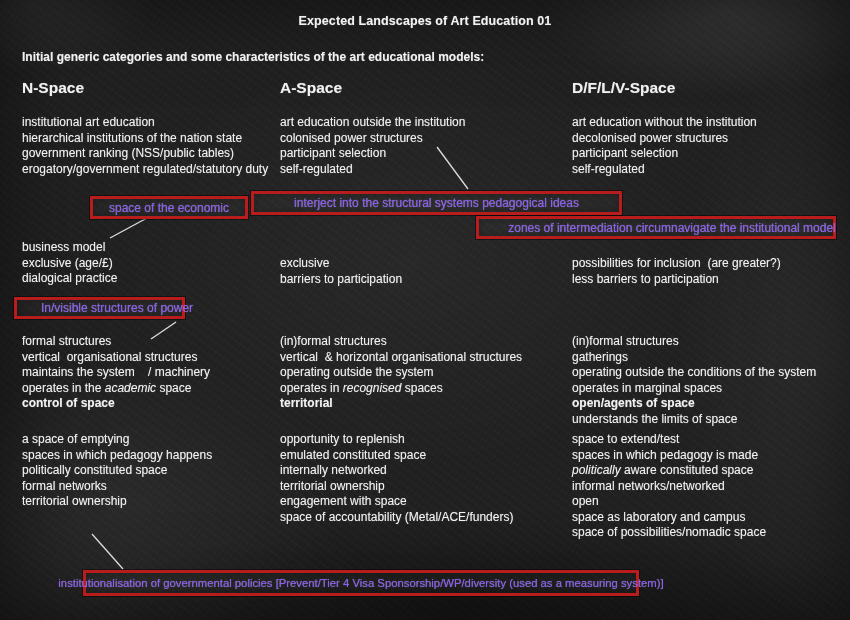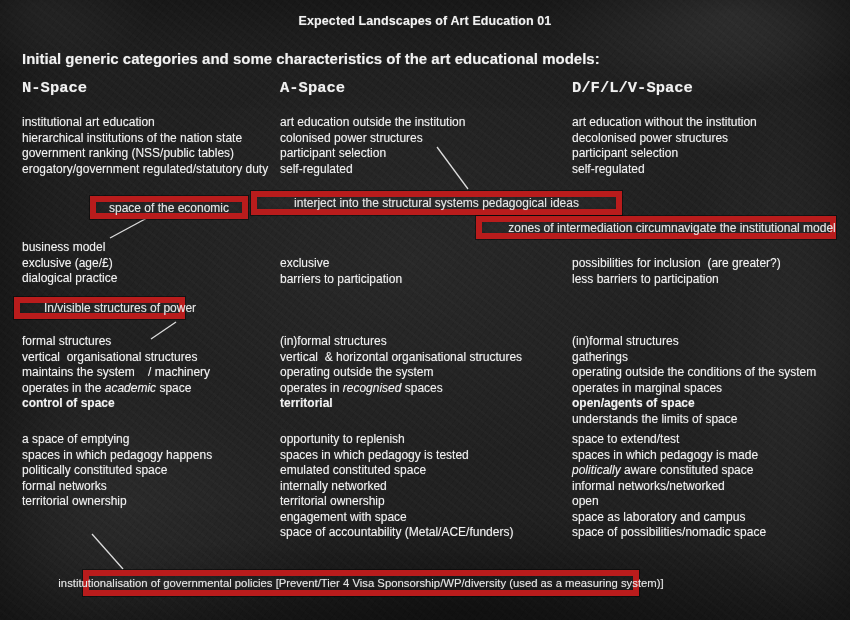--- a/index.html
+++ b/index.html
@@ -19,45 +19,45 @@
     box-shadow: inset 0 0 90px rgba(0,0,0,0.55);
     color:#f1f1f1;
   }
   .txt{ text-shadow:0 0 1px rgba(255,255,255,0.40); }
   .title{
     position:absolute; top:14px; left:0; width:850px; text-align:center;
     font-size:12.5px; font-weight:bold; letter-spacing:0.1px;
   }
   .subtitle{
     position:absolute; top:50px; left:22px;
-    font-size:15px; font-weight:bold;
+    font-size:12px; font-weight:bold;
   }
   .col-header{
     position:absolute; top:79px;
-    font-size:15.5px; font-weight:bold;font-family:Liberation Mono, monospace;
+    font-size:15.5px; font-weight:bold;
   }
   .block{ position:absolute; }
   .line{
     display:block; height:15.55px; line-height:15.55px;
     font-size:12px; white-space:pre;
   }
   .line em{ font-style:italic; }
   .line.bold{ font-weight:bold; }
   .c0{ left:22px; } .c1{ left:280px; } .c2{ left:572px; }
   .r1{ top:115px; }
   .r2a{ top:240px; } .r2b{ top:256px; }
   .r3{ top:334px; }
   .r4{ top:432px; }
   .box{
     position:absolute; box-sizing:border-box;
-    border:6px solid #b91c1c;
+    border:3px solid #b91c1c;
     background:rgba(255,255,255,0.03);
     box-shadow:0 0 0 1px rgba(0,0,0,0.45), inset 0 0 8px rgba(0,0,0,0.25);
     display:flex; align-items:center; justify-content:center;
-    font-size:12px; white-space:pre; color:#e5e5e5;
+    font-size:12px; white-space:pre; color:#8b5cf6;
   }
   .box-economic{ left:90px;  top:196px; width:158px; height:23px; }
   .box-interject{ left:251px; top:191px; width:371px; height:24px; }
   .box-zones{ left:476px; top:216px; width:360px; height:23px;padding-left:32px; }
   .box-power{ left:14px; top:297px; width:171px; height:22px; justify-content:flex-start; padding-left:24px; }
   .box-bottom{ left:83px; top:570px; width:556px; height:26px; font-size:11.3px; }
   .connectors{ position:absolute; left:0; top:0; pointer-events:none; }
 </style>
 </head>
 <body>
@@ -114,21 +114,20 @@
   </div>
 <div class="block c1 r3 txt">
     <div class="line">(in)formal structures</div>
     <div class="line">vertical  &amp; horizontal organisational structures</div>
     <div class="line">operating outside the system</div>
     <div class="line"><span>operates in </span><em>recognised</em><span> spaces</span></div>
     <div class="line bold">territorial</div>
   </div>
 <div class="block c1 r4 txt">
     <div class="line">opportunity to replenish</div>
-    <div class="line">spaces in which pedagogy is tested</div>
     <div class="line">emulated constituted space</div>
     <div class="line">internally networked</div>
     <div class="line">territorial ownership</div>
     <div class="line">engagement with space</div>
     <div class="line">space of accountability (Metal/ACE/funders)</div>
   </div>
 
 <div class="block c2 r1 txt">
     <div class="line">art education without the institution</div>
     <div class="line">decolonised power structures</div>

